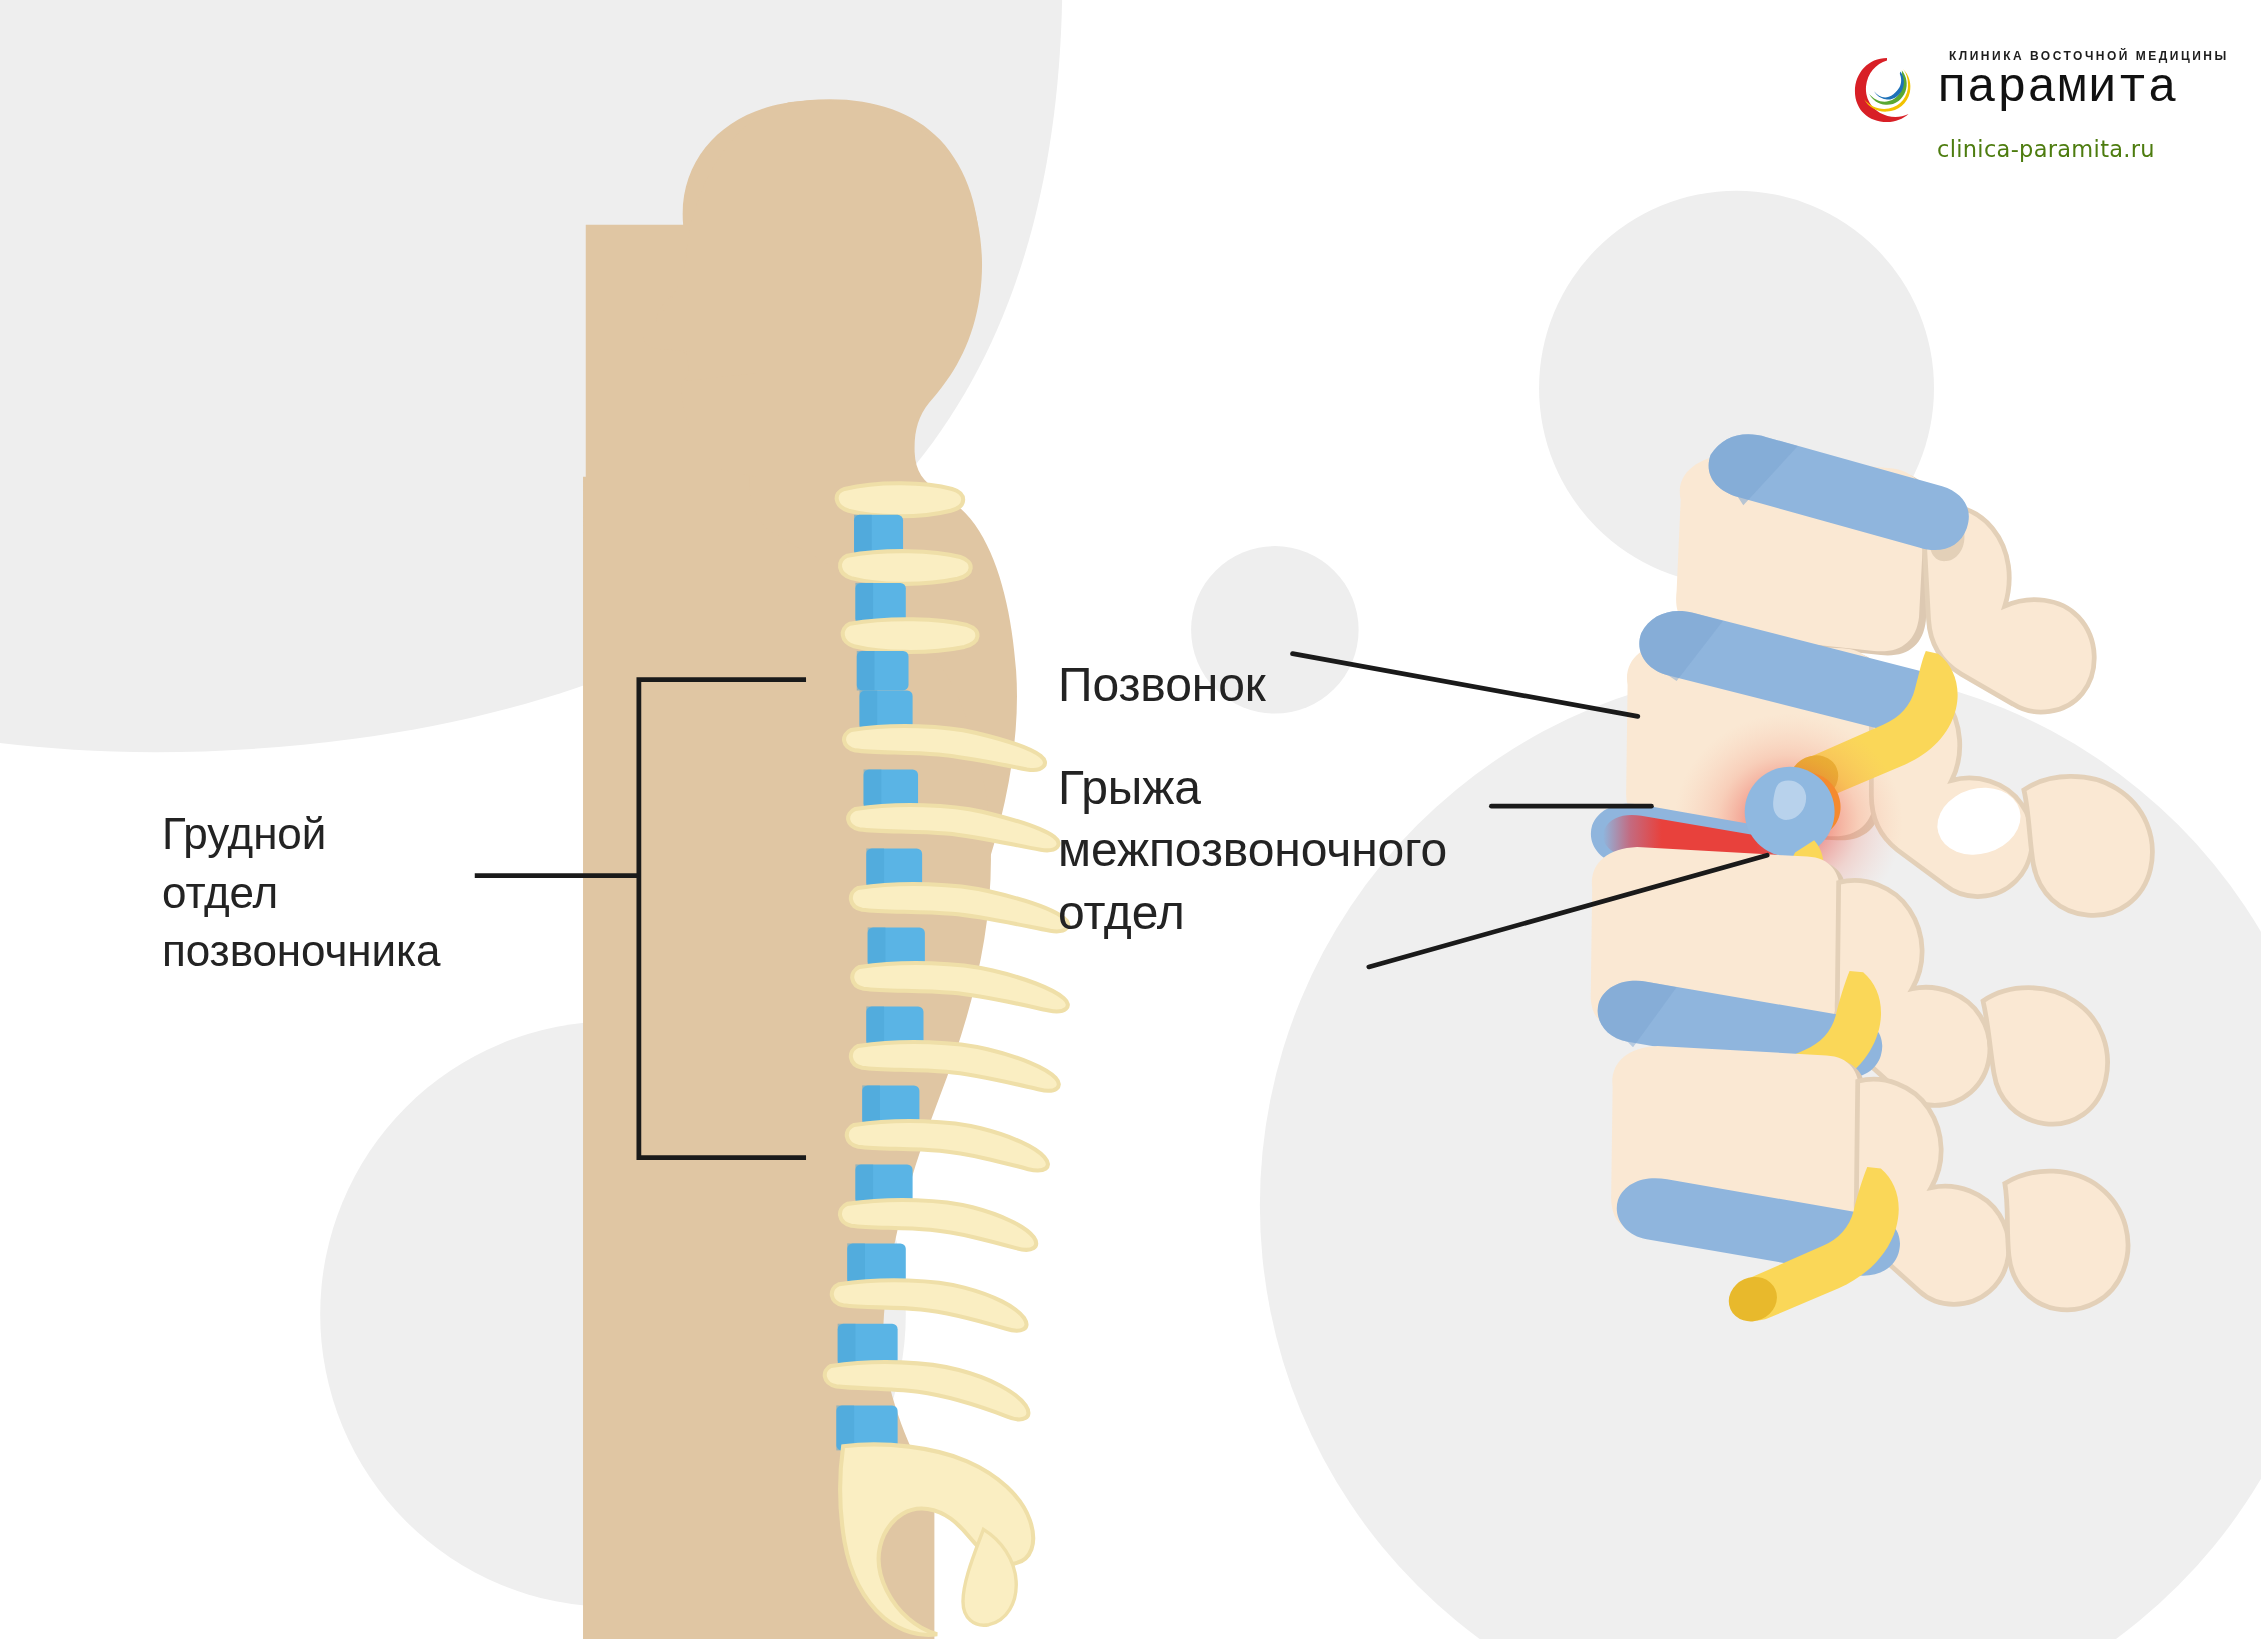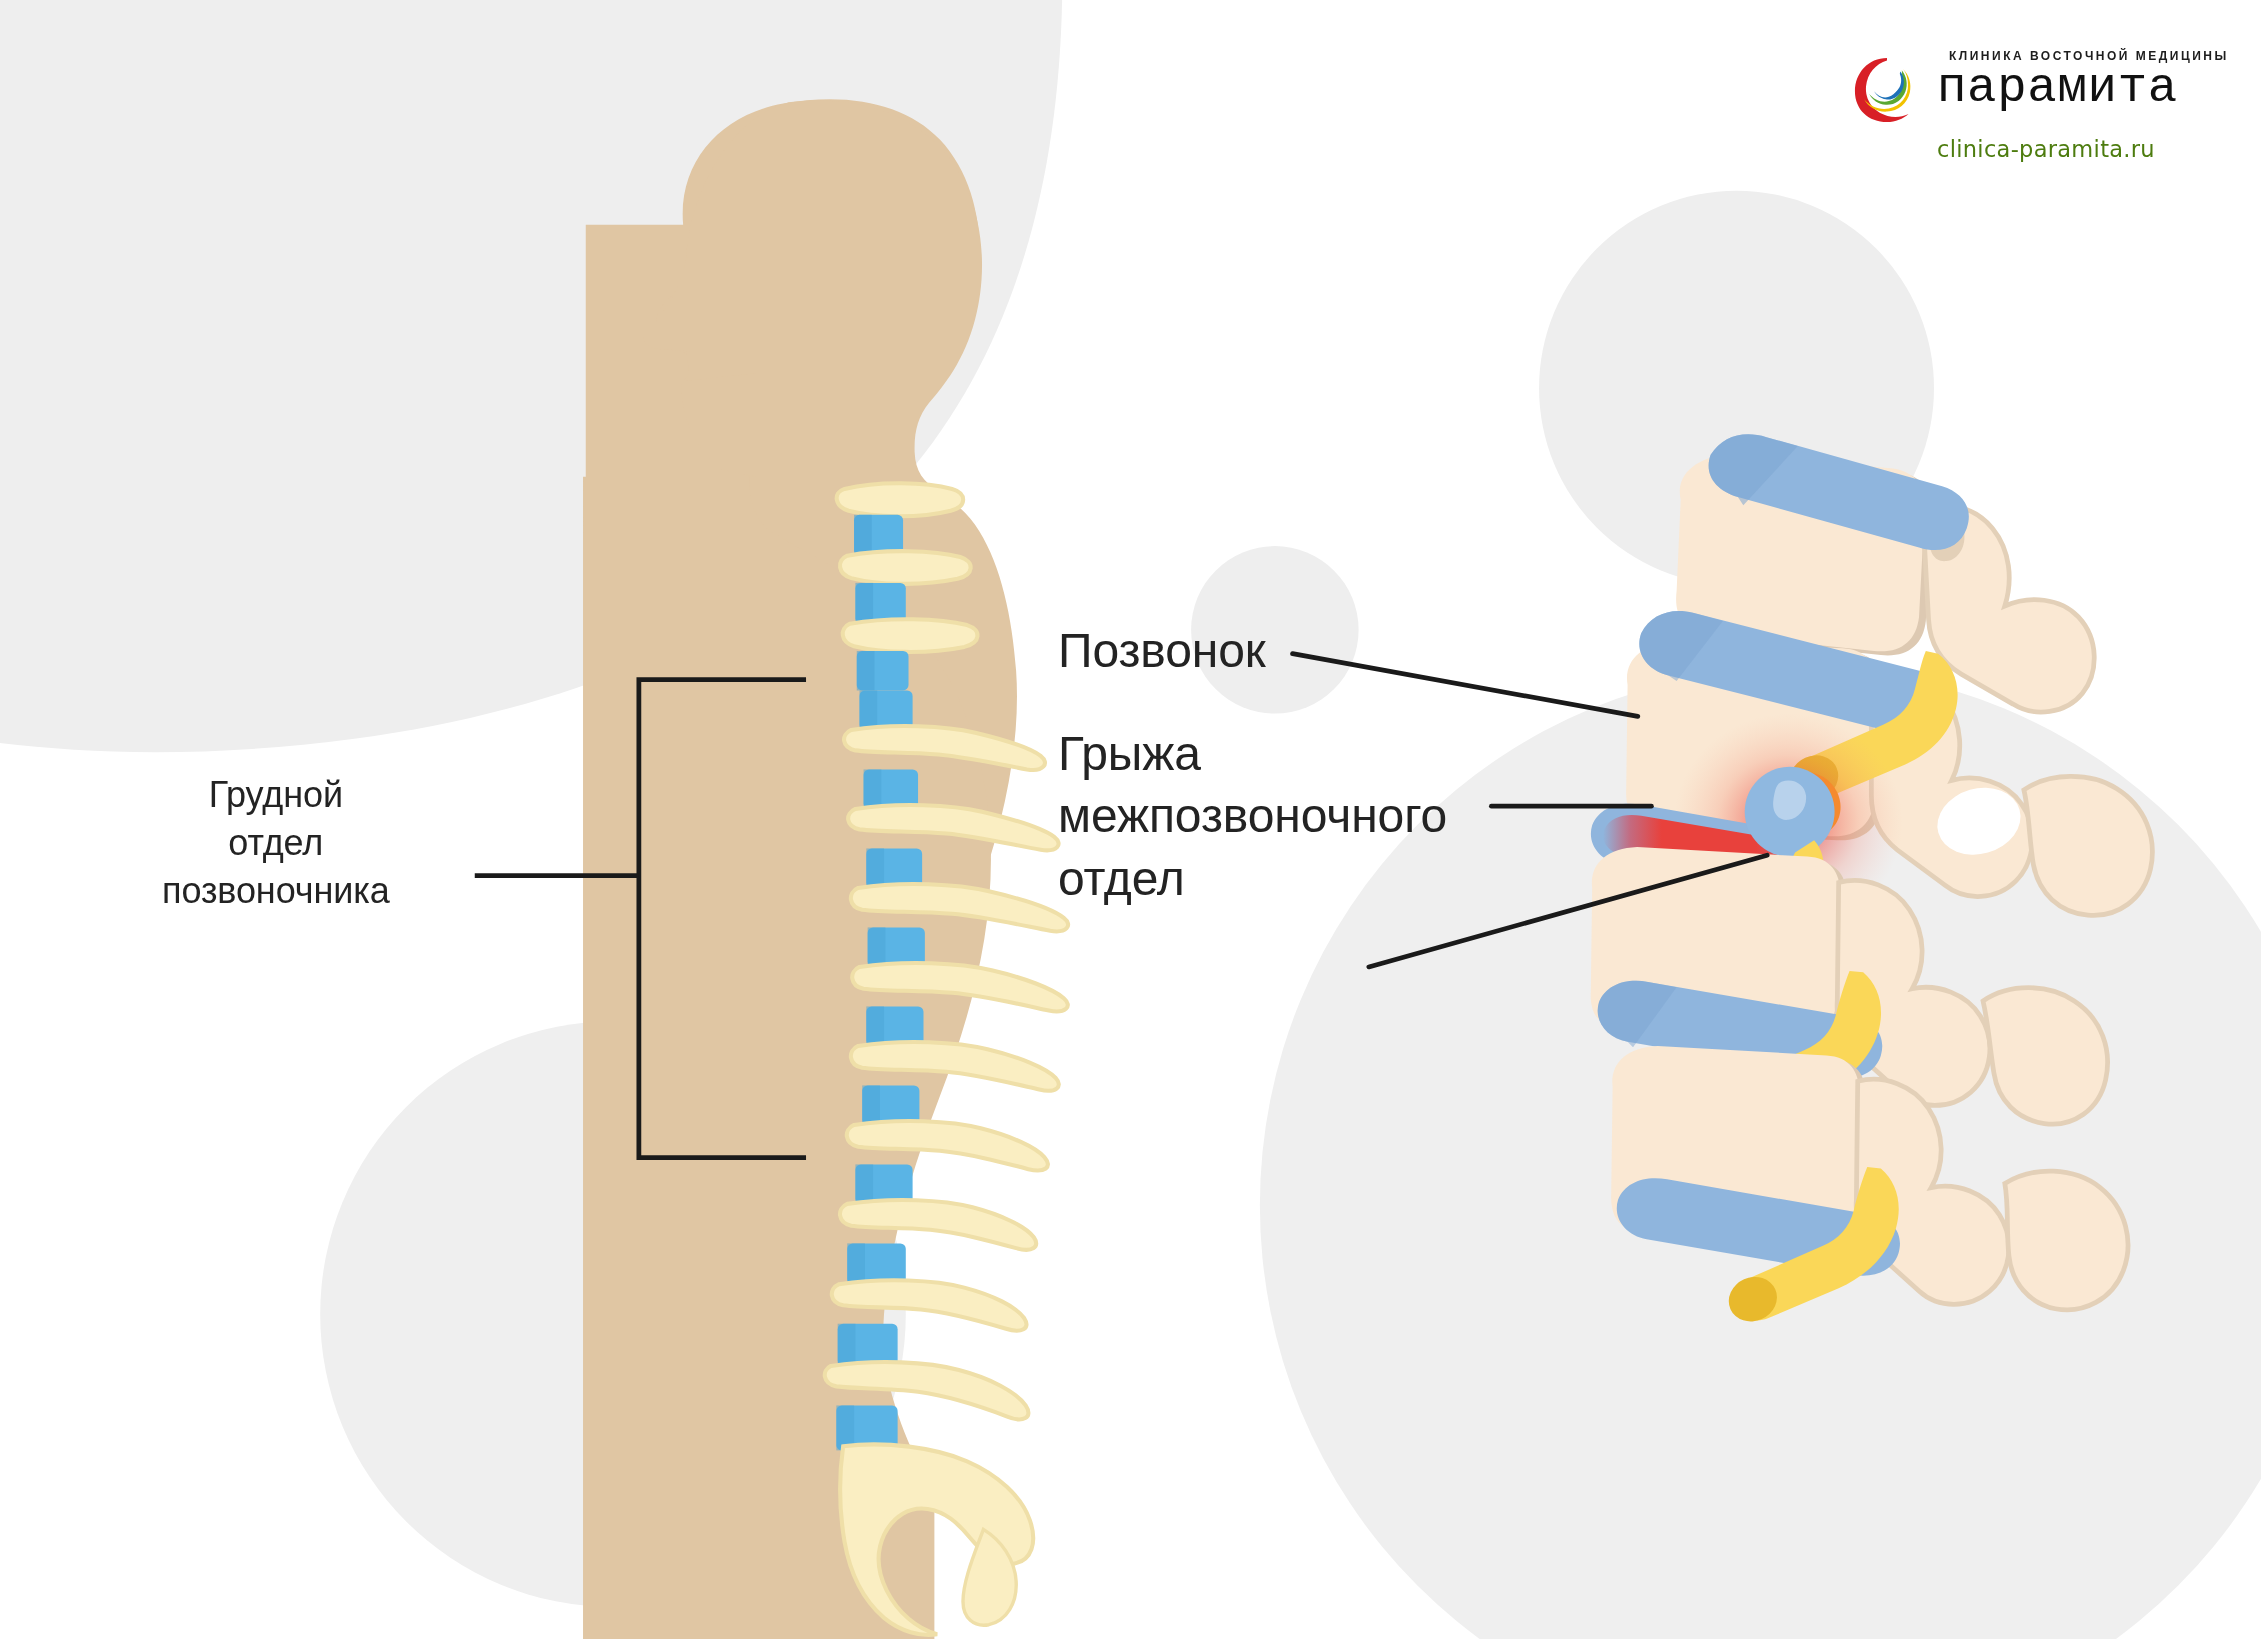--- a/index.html
+++ b/index.html
@@ -17,22 +17,23 @@
   #art{position:absolute;inset:0;width:2261px;height:1639px;}
 
   
   .lbl{
     position:absolute;
     color:#232323;
     font-weight:400;
     line-height:1.30;
     letter-spacing:-0.1px;
     white-space:pre-line;
-  }
-  #lbl-thoracic{left:162px;top:771px;font-size:36px;line-height:1.33;text-align:center;}
+    margin-top:34px;
+  }
+  #lbl-thoracic{left:162px;top:771px;font-size:44px;line-height:1.33;}
   #lbl-vertebra{left:1058px;top:620px;font-size:48px;}
   #lbl-hernia{left:1058px;top:723px;font-size:48px;line-height:1.30;}
   #lbl-pinch{left:1058px;top:939px;font-size:48px;line-height:1.30;}
 
   
   #logo{
     position:absolute;left:1850px;top:49px;width:313px;height:95px;
   }
   #logo-mark{position:absolute;left:0;top:4.1px;width:74px;height:74px;}
   #logo-words{position:absolute;left:87px;top:0;width:232px;}

